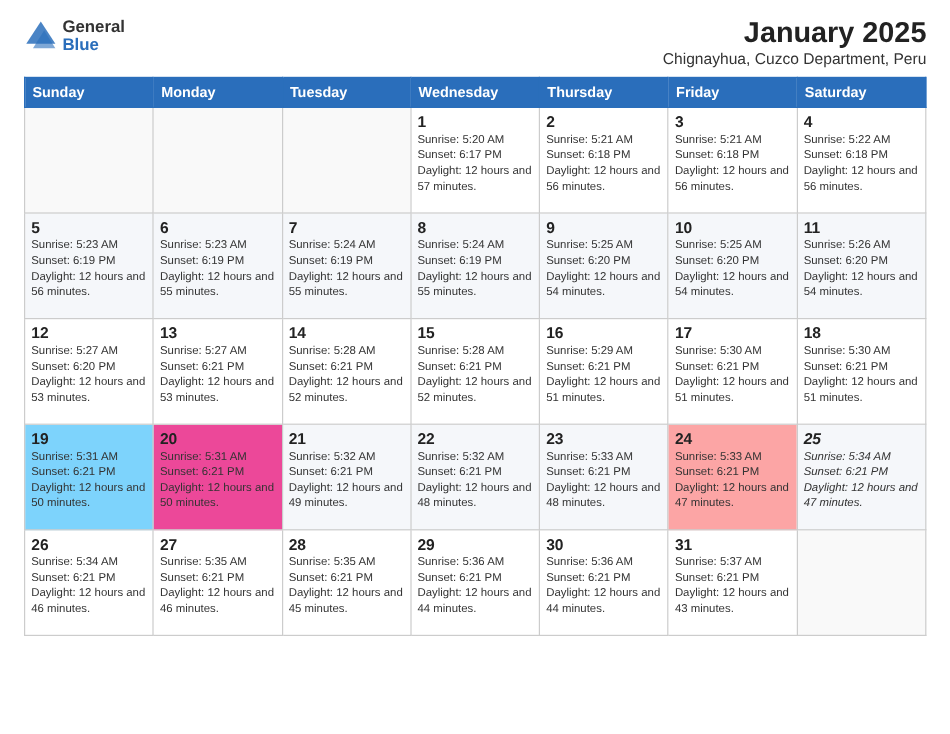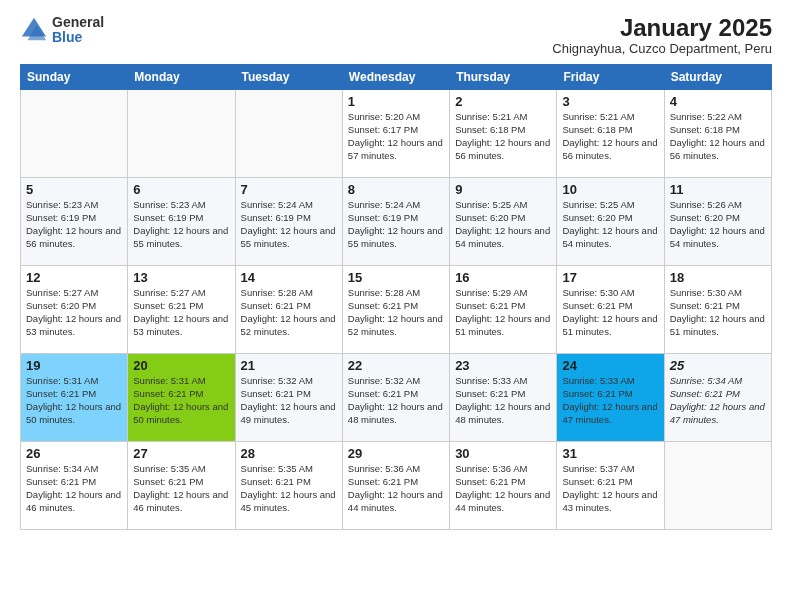--- a/index.html
+++ b/index.html
@@ -213,37 +213,37 @@
           <td class="cal-cell">
           <span class="day-num">18</span>
           <span class="cell-text">Sunrise: 5:30 AM<br>Sunset: 6:21 PM<br>Daylight: 12 hours and 51 minutes.</span>
         </td>
         </tr>
         <tr>
           <td class="cal-cell" style="background: #7dd3fc;">
           <span class="day-num">19</span>
           <span class="cell-text">Sunrise: 5:31 AM<br>Sunset: 6:21 PM<br>Daylight: 12 hours and 50 minutes.</span>
         </td>
-          <td class="cal-cell" style="background: #84cc16; margin-top: 31px;">
+          <td class="cal-cell" style="background: #ec4899; margin-top: 31px;">
           <span class="day-num">20</span>
           <span class="cell-text">Sunrise: 5:31 AM<br>Sunset: 6:21 PM<br>Daylight: 12 hours and 50 minutes.</span>
         </td>
           <td class="cal-cell" style="background: rgb(245, 247, 250);">
           <span class="day-num">21</span>
           <span class="cell-text">Sunrise: 5:32 AM<br>Sunset: 6:21 PM<br>Daylight: 12 hours and 49 minutes.</span>
         </td>
           <td class="cal-cell" style="background: rgb(245, 247, 250);">
           <span class="day-num">22</span>
           <span class="cell-text">Sunrise: 5:32 AM<br>Sunset: 6:21 PM<br>Daylight: 12 hours and 48 minutes.</span>
         </td>
           <td class="cal-cell" style="background: rgb(245, 247, 250);">
           <span class="day-num">23</span>
           <span class="cell-text">Sunrise: 5:33 AM<br>Sunset: 6:21 PM<br>Daylight: 12 hours and 48 minutes.</span>
         </td>
-          <td class="cal-cell" style="background: #0ea5e9;">
+          <td class="cal-cell" style="background: #fca5a5;">
           <span class="day-num">24</span>
           <span class="cell-text">Sunrise: 5:33 AM<br>Sunset: 6:21 PM<br>Daylight: 12 hours and 47 minutes.</span>
         </td>
           <td class="cal-cell" style="background: rgb(245, 247, 250); font-style: italic;">
           <span class="day-num">25</span>
           <span class="cell-text">Sunrise: 5:34 AM<br>Sunset: 6:21 PM<br>Daylight: 12 hours and 47 minutes.</span>
         </td>
         </tr>
         <tr>
           <td class="cal-cell">

